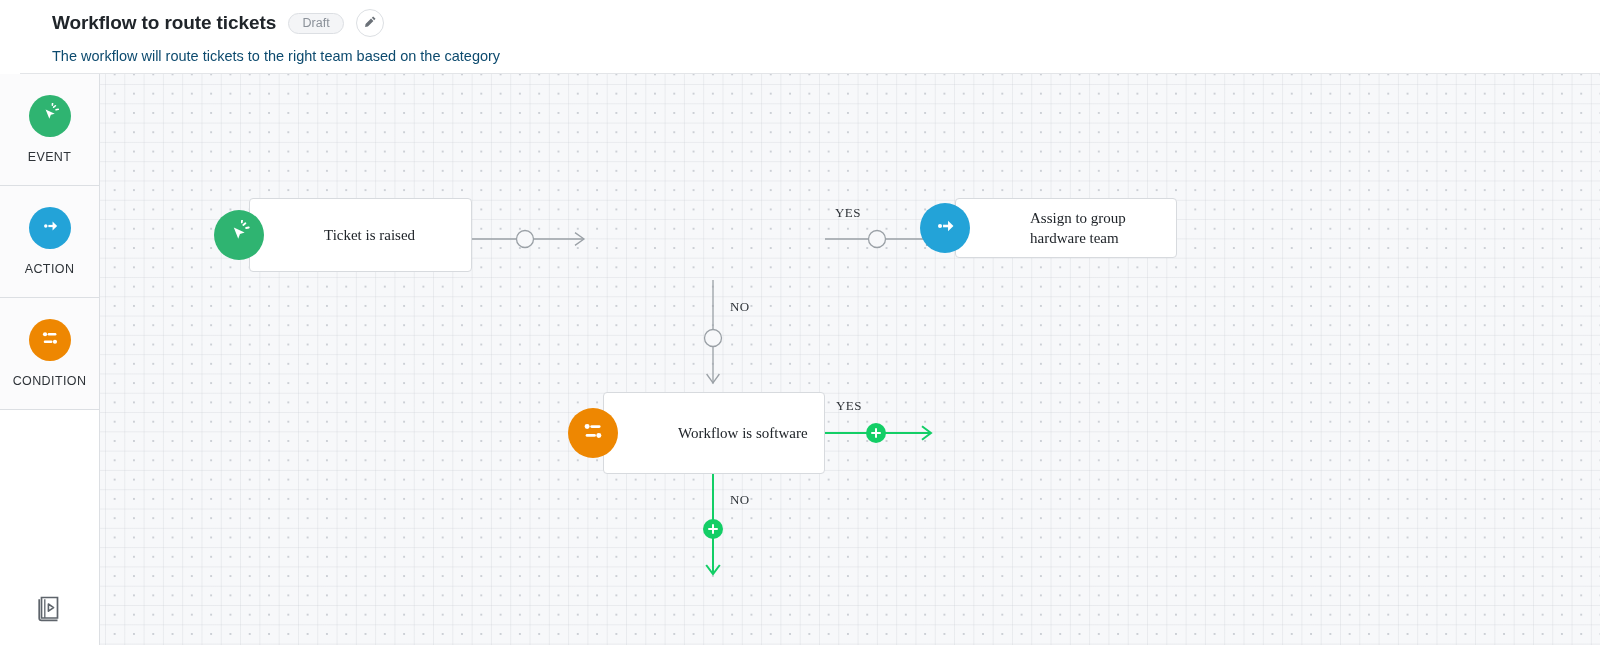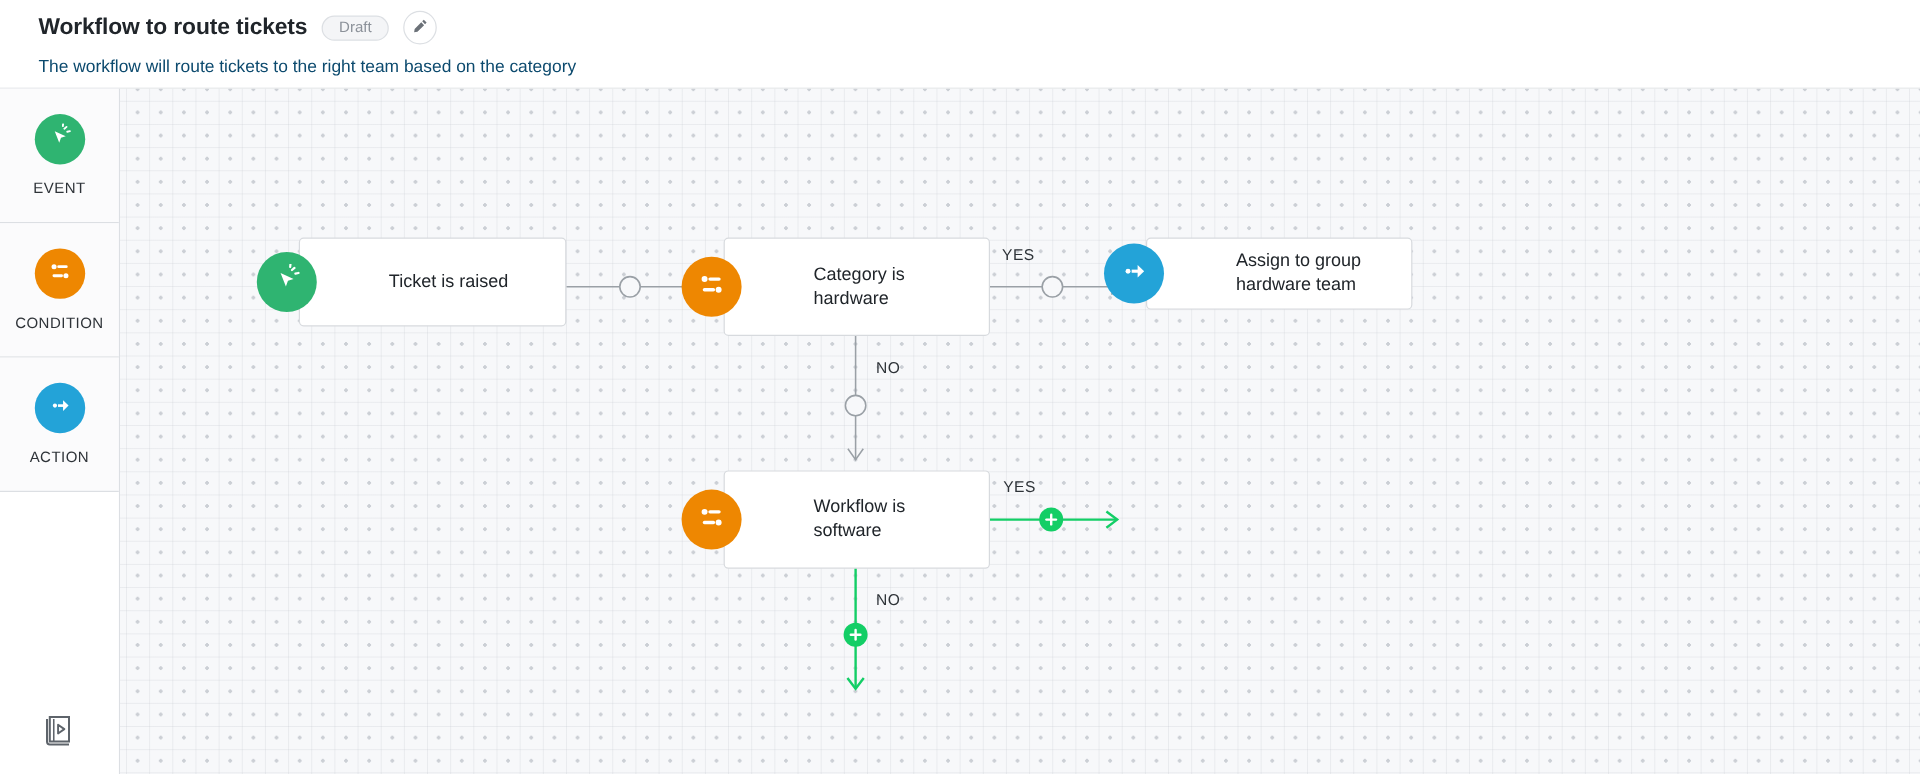--- a/index.html
+++ b/index.html
@@ -16,20 +16,21 @@
   }
 
   
   .header {
     height: 74px;
     box-sizing: border-box;
     padding: 8px 0 0 32px;
     border-bottom: 1px solid #e3e5e8;
     background: #ffffff;
     position: relative;
+    margin-left: 20px;
   }
   .title-row {
     display: flex;
     align-items: center;
     gap: 12px;
     height: 30px;
   }
   .page-title {
     font-size: 19px;
     font-weight: bold;
@@ -132,20 +133,21 @@
     position: relative;
     flex: 1;
     background-color: #f7f8fa;
     background-image:
       linear-gradient(to right, rgba(200,204,210,0.30) 1px, transparent 1px),
       linear-gradient(to bottom, rgba(200,204,210,0.30) 1px, transparent 1px),
       radial-gradient(circle, rgba(168,174,183,0.55) 1.3px, transparent 1.5px);
     background-size: 19.3px 19.3px, 19.3px 19.3px, 19.3px 19.3px;
     background-position: 5px 10px, 5px 10px, 5px 10px;
     overflow: hidden;
+    font-family: Liberation Serif, serif;
   }
   .canvas-inner {
     position: absolute;
     inset: 0;
   }
 
   
   .node {
     position: absolute;
     box-sizing: border-box;
@@ -238,47 +240,47 @@
     <div class="palette-item">
       <span class="badge" style="background:#2FB471;">
         <span>
           <svg width="22" height="22" viewBox="0 0 24 24">
             <path d="M7.2 7.0l10.0 4.6-4.3 1.3-1.6 4.4z" fill="#ffffff"></path>
             <path d="M16.0 4.6l1.9-1.6M18.6 7.4l2.4-.5M14.6 2.3l.2-2.0" stroke="#ffffff" stroke-width="1.7" stroke-linecap="round" fill="none"></path>
           </svg>
         </span>
       </span>
       <span class="palette-label">EVENT</span>
+    </div>
+
+    <div class="palette-item">
+      <span class="badge" style="background:#23A3D8;">
+        <span>
+          <svg width="22" height="22" viewBox="0 0 24 24">
+            <circle cx="7.4" cy="12" r="1.9" fill="#ffffff"></circle>
+            <rect x="10.2" y="10.8" width="6.4" height="2.4" fill="#ffffff"></rect>
+            <path d="M14.8 7.2l5.0 4.8-5.0 4.8z" fill="#ffffff"></path>
+          </svg>
+        </span>
+      </span>
+      <span class="palette-label">ACTION</span>
     </div>
 
     <div class="palette-item">
       <span class="badge" style="background:#EE8701;">
         <span>
           <svg width="22" height="22" viewBox="0 0 24 24">
             <rect x="9.5" y="6.6" width="9.5" height="2.6" rx="1.3" fill="#ffffff"></rect>
             <circle cx="6.6" cy="7.9" r="2.3" fill="#ffffff"></circle>
             <rect x="5.2" y="14.8" width="9.5" height="2.6" rx="1.3" fill="#ffffff"></rect>
             <circle cx="17.4" cy="16.1" r="2.3" fill="#ffffff"></circle>
           </svg>
         </span>
       </span>
       <span class="palette-label">CONDITION</span>
-    </div>
-
-    <div class="palette-item">
-      <span class="badge" style="background:#23A3D8;">
-        <span>
-          <svg width="22" height="22" viewBox="0 0 24 24">
-            <circle cx="7.4" cy="12" r="1.9" fill="#ffffff"></circle>
-            <rect x="10.2" y="10.8" width="6.4" height="2.4" fill="#ffffff"></rect>
-            <path d="M14.8 7.2l5.0 4.8-5.0 4.8z" fill="#ffffff"></path>
-          </svg>
-        </span>
-      </span>
-      <span class="palette-label">ACTION</span>
     </div>
 
     <div class="sidebar-spacer"></div>
 
     <div class="help-icon-wrap">
       <span class="hit">
         <svg width="26" height="28" viewBox="0 0 26 28">
           <path d="M5.5 2.5h16v20.5h-16z" fill="#ffffff" stroke="#5e646b" stroke-width="1.7"></path>
           <path d="M3.2 4.2v19.0c0 1.2 1.0 2.2 2.3 2.2h16.0" fill="none" stroke="#5e646b" stroke-width="1.7" stroke-linejoin="round"></path>
           <path d="M8.8 4.2v18.8" fill="none" stroke="#5e646b" stroke-width="1.3"></path>
@@ -330,33 +332,20 @@
           <span>
             <svg width="26" height="26" viewBox="0 0 24 24">
               <path d="M7.2 7.0l10.0 4.6-4.3 1.3-1.6 4.4z" fill="#ffffff"></path>
               <path d="M16.0 4.6l1.9-1.6M18.6 7.4l2.4-.5M14.6 2.3l.2-2.0" stroke="#ffffff" stroke-width="1.7" stroke-linecap="round" fill="none"></path>
             </svg>
           </span>
         </div>
         <div class="node-label">Ticket is raised</div>
       </div>
 
-      <div class="node" style="left:503px; top:124px; width:222px; height:82px;">
-        <div class="node-badge" style="background:#EE8701;">
-          <span>
-            <svg width="26" height="26" viewBox="0 0 24 24">
-              <rect x="9.5" y="6.6" width="9.5" height="2.6" rx="1.3" fill="#ffffff"></rect>
-              <circle cx="6.6" cy="7.9" r="2.3" fill="#ffffff"></circle>
-              <rect x="5.2" y="14.8" width="9.5" height="2.6" rx="1.3" fill="#ffffff"></rect>
-              <circle cx="17.4" cy="16.1" r="2.3" fill="#ffffff"></circle>
-            </svg>
-          </span>
-        </div>
-        <div class="node-label">Category is hardware</div>
-      </div>
 
       <div class="node" style="left:855px; top:124px; width:222px; height:60px;">
         <div class="node-badge" style="background:#23A3D8;">
           <span>
             <svg width="26" height="26" viewBox="0 0 24 24">
               <circle cx="7.4" cy="12" r="1.9" fill="#ffffff"></circle>
               <rect x="10.2" y="10.8" width="6.4" height="2.4" fill="#ffffff"></rect>
               <path d="M14.8 7.2l5.0 4.8-5.0 4.8z" fill="#ffffff"></path>
             </svg>
           </span>

